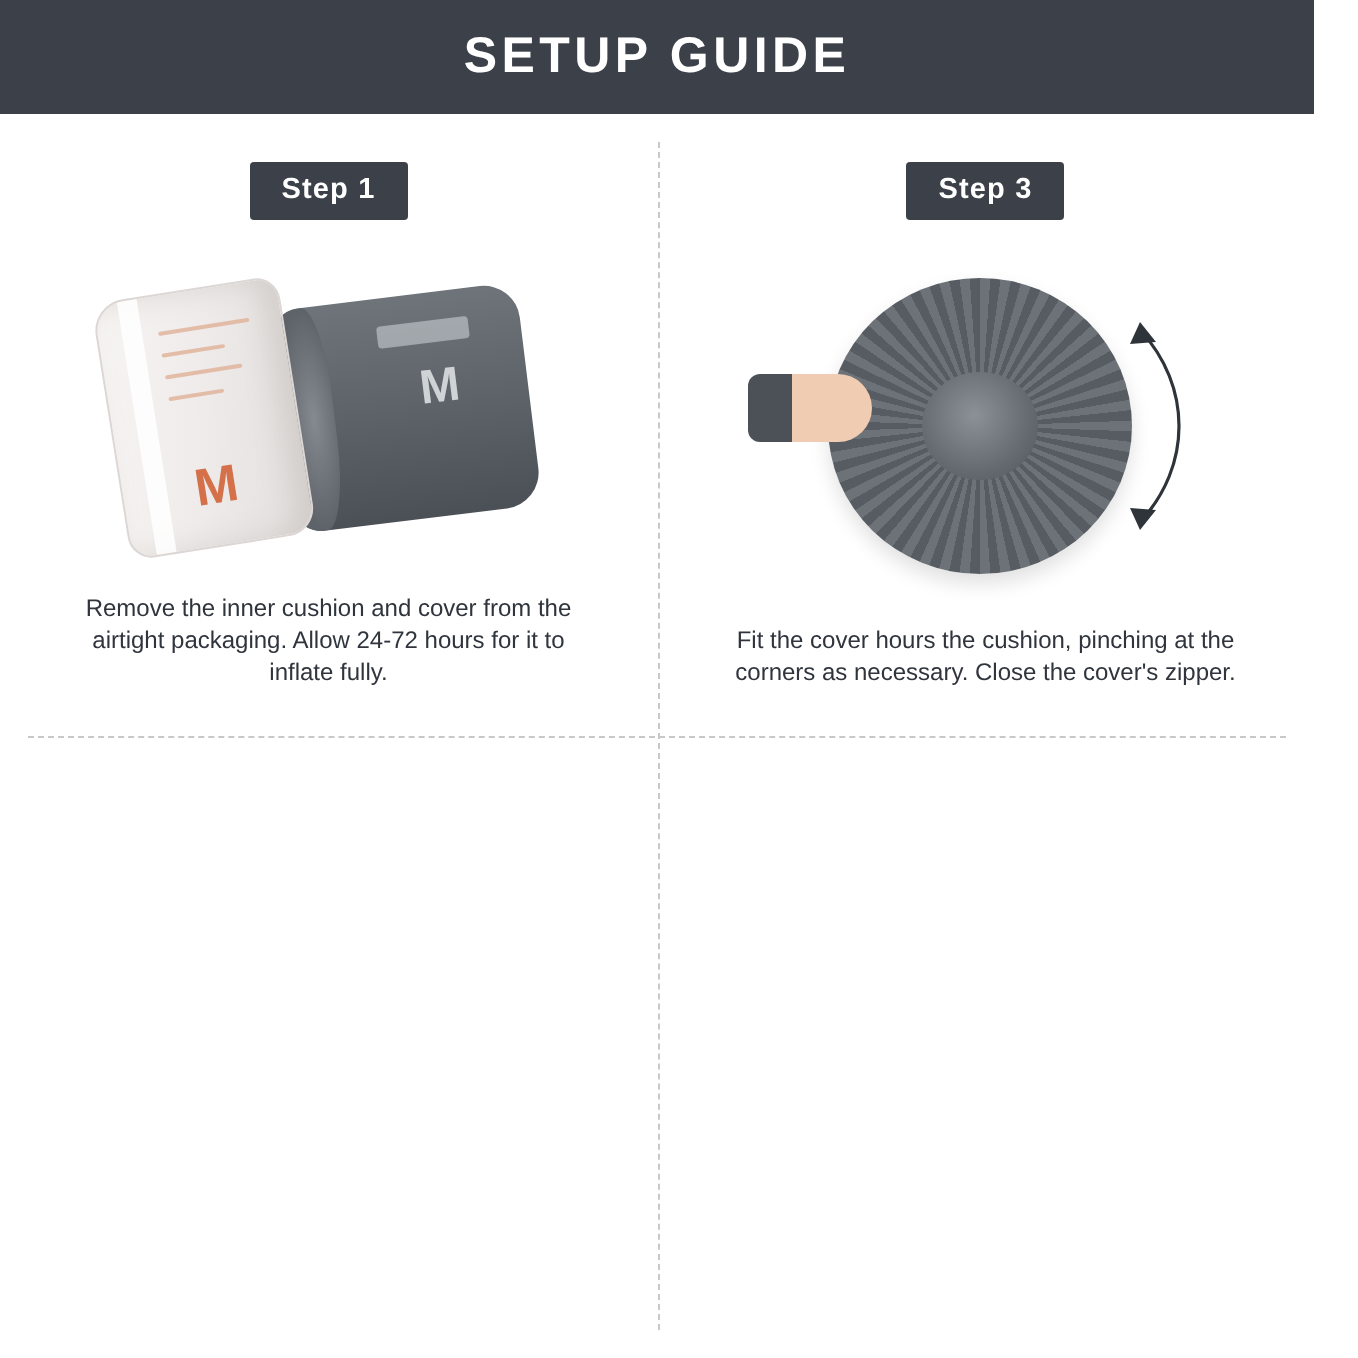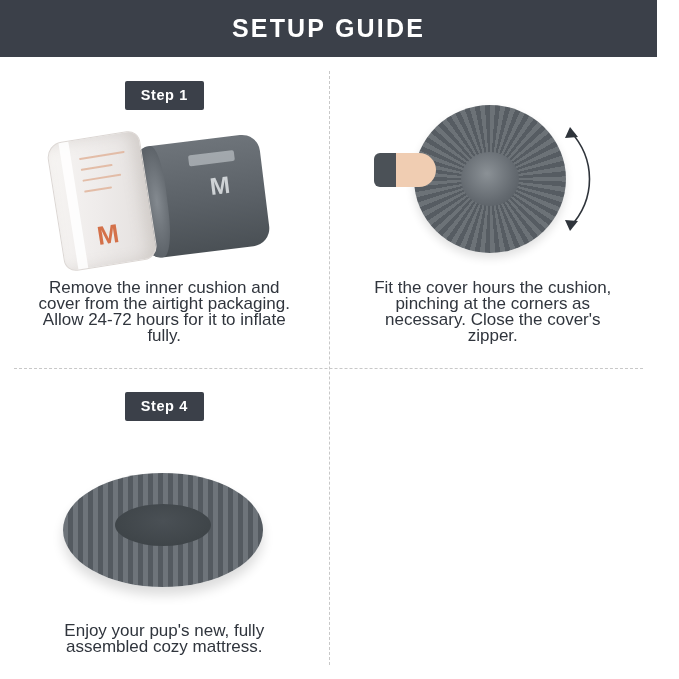--- a/index.html
+++ b/index.html
@@ -79,21 +79,21 @@
   .art {
     flex: 1 1 auto;
     width: 100%;
     display: flex;
     align-items: center;
     justify-content: center;
     position: relative;
   }
   .caption {
     color: #30353d;
-    font-size: 17px;
+    font-size: 12px;
     line-height: 16px;
     text-align: center;
     max-width: 270px;
     margin-top: 4px;
     margin-bottom: 14px;
   }
 
   
   .s1-wrap {
     position: relative;
@@ -339,37 +339,29 @@
             </div>
             <div class="s1-bag-m">M</div>
           </div>
         </div>
       </div>
       <div class="caption">Remove the inner cushion and cover from the airtight packaging. Allow 24-72 hours for it to inflate fully.</div>
     </div>
 
 
     <div class="cell">
+      <div class="step-badge">Step 3</div>
       <div class="art">
         <div class="s3-wrap">
           <div class="s3-donut"></div>
           <div class="s3-hand"></div>
           <svg class="s3-arrow" viewBox="0 0 40 124">
             <path d="M8 14 C34 42, 34 82, 8 110" fill="none" stroke="#2f343b" stroke-width="1.6"></path>
             <path d="M8 10 L16 20 L3 21 Z" fill="#2f343b"></path>
             <path d="M8 114 L3 103 L16 104 Z" fill="#2f343b"></path>
           </svg>
         </div>
       </div>
       <div class="caption">Fit the cover hours the cushion, pinching at the corners as necessary. Close the cover's zipper.</div>
     </div>
 
-    <div class="cell">
-      <div class="step-badge">Step 4</div>
-      <div class="art">
-        <div class="s4-wrap">
-          <div class="s4-bed"></div>
-        </div>
-      </div>
-      <div class="caption">Enjoy your pup's new, fully assembled cozy mattress.</div>
-    </div>
   </div>
 </div>
 
 </body></html>

